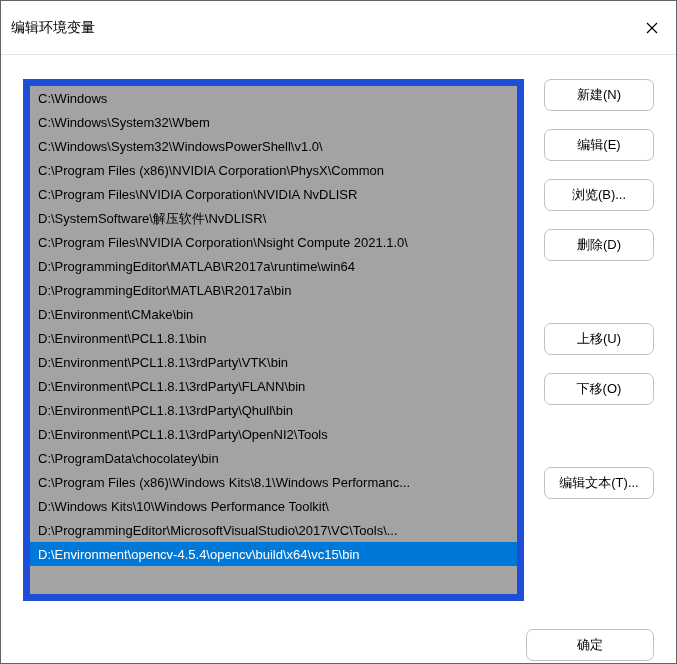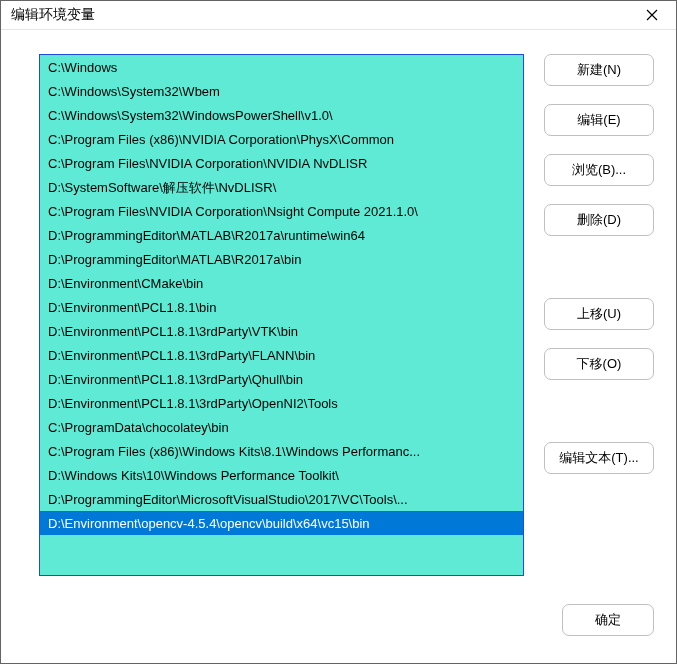--- a/index.html
+++ b/index.html
@@ -14,21 +14,21 @@
       color: #000000;
       width: 677px;
       height: 664px;
       overflow: hidden;
       border: 1px solid #646464;
     }
     .titlebar {
       display: flex;
       align-items: center;
       justify-content: space-between;
-      height: 29px;
+      height: 54px;
       padding: 0 0 0 10px;
       border-bottom: 1px solid #e5e5e5;
     }
     .titlebar-title {
       font-size: 14px;
     }
     .close-btn {
       width: 48px;
       height: 38px;
       display: flex;
@@ -41,25 +41,24 @@
       height: 12px;
     }
     .content {
       display: flex;
       padding: 24px 22px 14px 22px;
       gap: 20px;
       height: 560px;
     }
     .list-container {
       flex: 1;
-      border: 1px solid #1d4ed8;
-      background: #5eead4;
+      border: 7px solid #1d4ed8;
+      background: #a3a3a3;
       position: relative;
       overflow: hidden;
-      margin-left: 16px;
     }
     .list-inner {
       height: 100%;
       overflow-y: auto;
       overflow-x: hidden;
     }
     .list-inner::-webkit-scrollbar {
       width: 17px;
     }
     .list-inner::-webkit-scrollbar-track {
@@ -105,21 +104,21 @@
       cursor: pointer;
       border-radius: 7px;
     }
     .footer {
       display: flex;
       justify-content: flex-end;
       gap: 16px;
       padding: 14px 22px 18px 22px;
     }
     .footer .btn {
-      width: 92px;
+      width: 128px;
     }
   </style>
 </head>
 <body>
 
 <div class="titlebar">
   <div class="titlebar-title">编辑环境变量</div>
   <div class="close-btn">
     <svg viewBox="0 0 12 12">
         <path d="M1 1 L11 11 M11 1 L1 11" stroke="#000" stroke-width="1.2" fill="none"></path>

